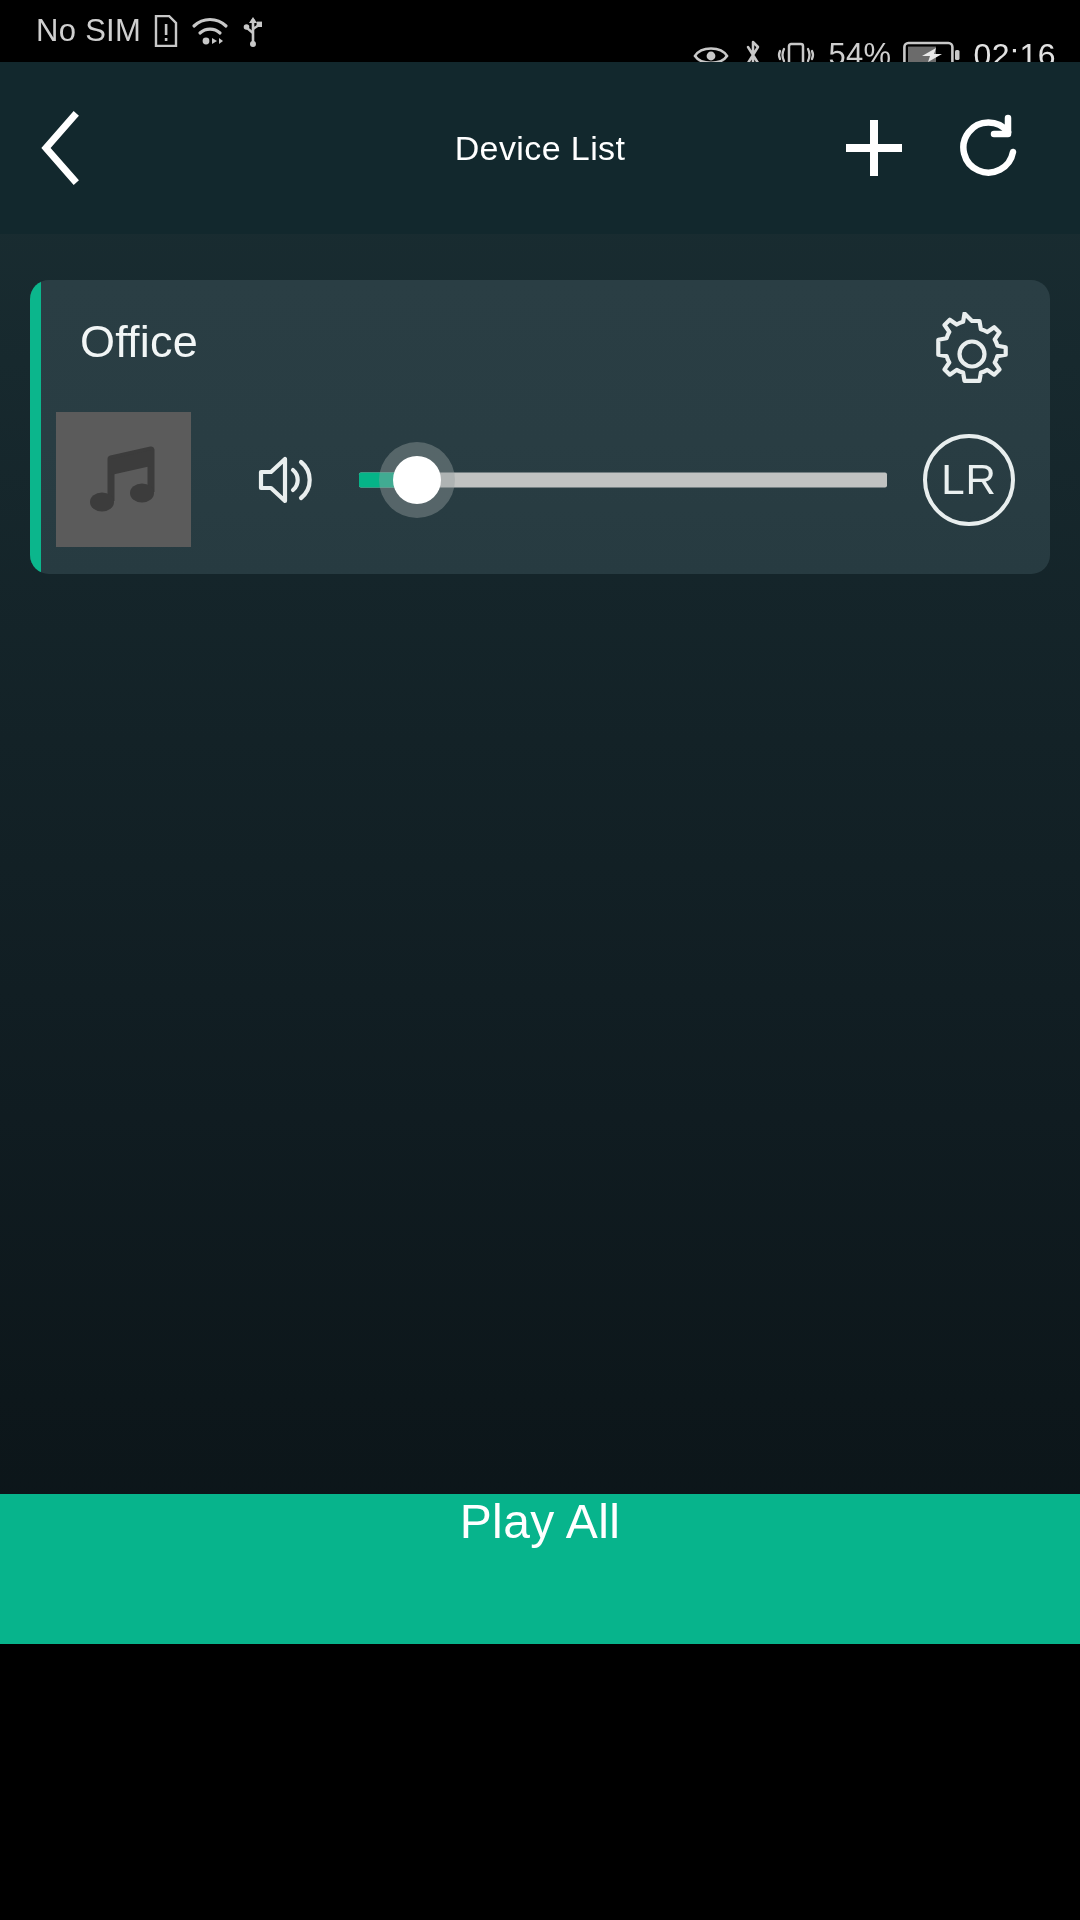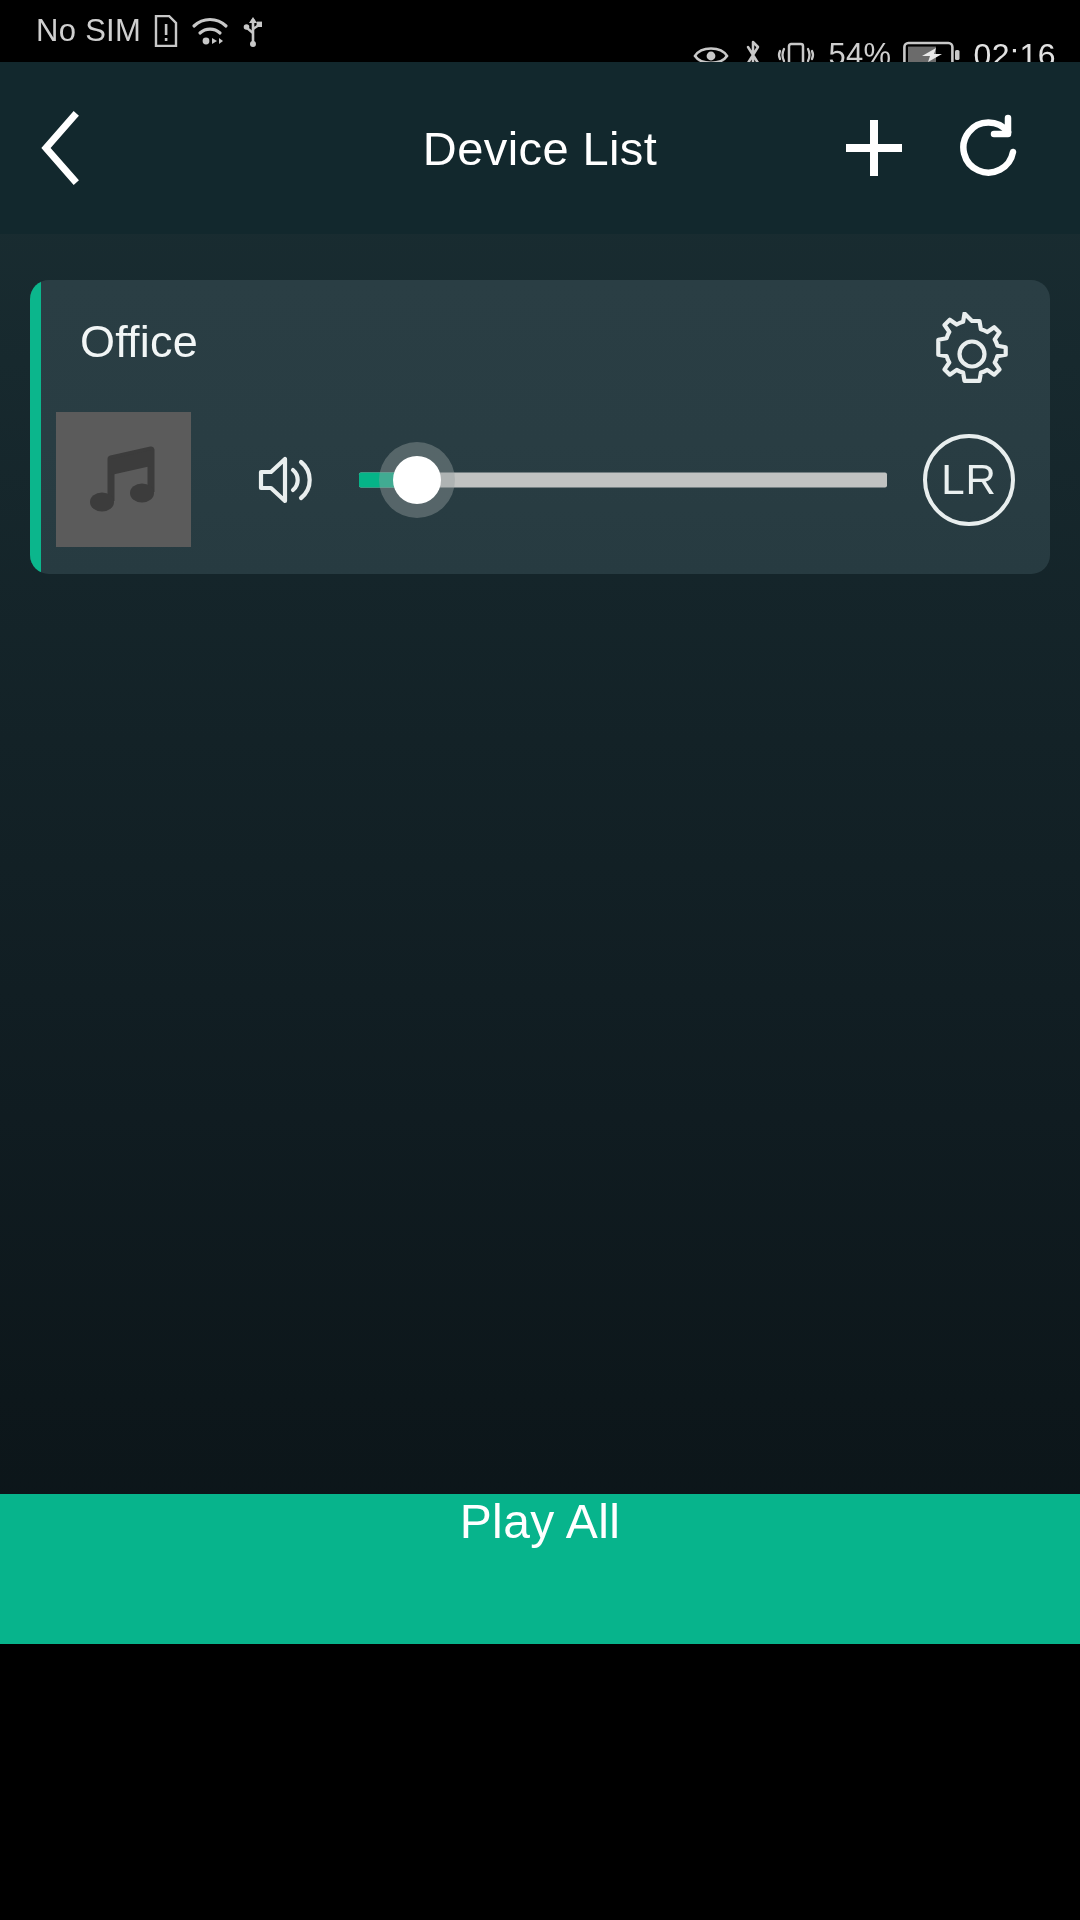--- a/index.html
+++ b/index.html
@@ -32,21 +32,21 @@
 
   
   .appbar {
     height:172px; flex:0 0 172px;
     background:#12282d;
     position:relative;
     display:flex; align-items:center;
   }
   .appbar-title {
     position:absolute; left:0; right:0; text-align:center;
-    font-size:47px; color:#ffffff; font-weight:400; letter-spacing:.4px;
+    font-size:34px; color:#ffffff; font-weight:400; letter-spacing:.4px;
     pointer-events:none;
   }
   .appbar-btn {
     display:flex; align-items:center; justify-content:center;
     width:96px; height:96px;
   }
   .appbar-left { margin-left:14px; }
   .appbar-right { margin-left:auto; display:flex; align-items:center; gap:24px; margin-right:38px; }
 
   

